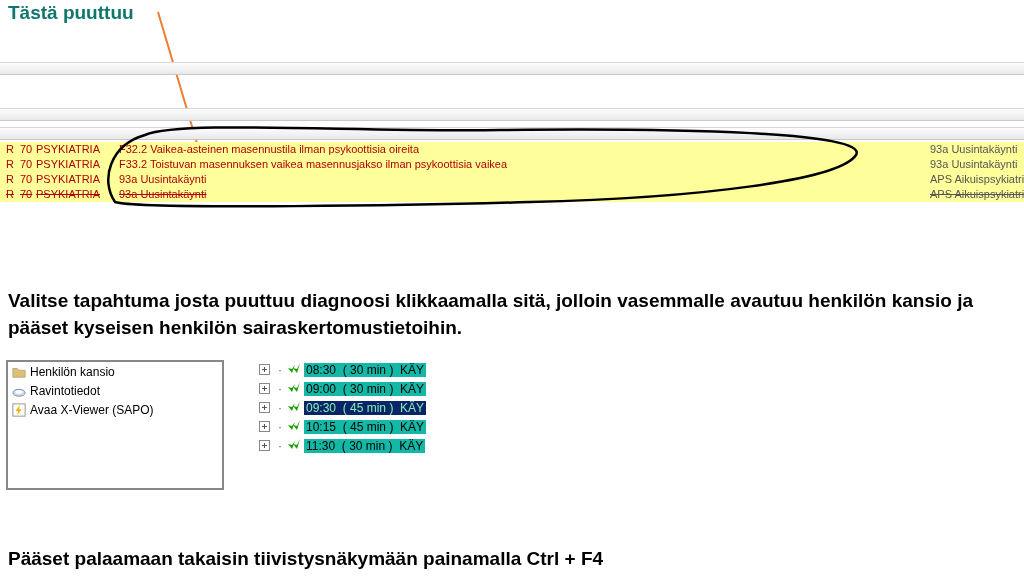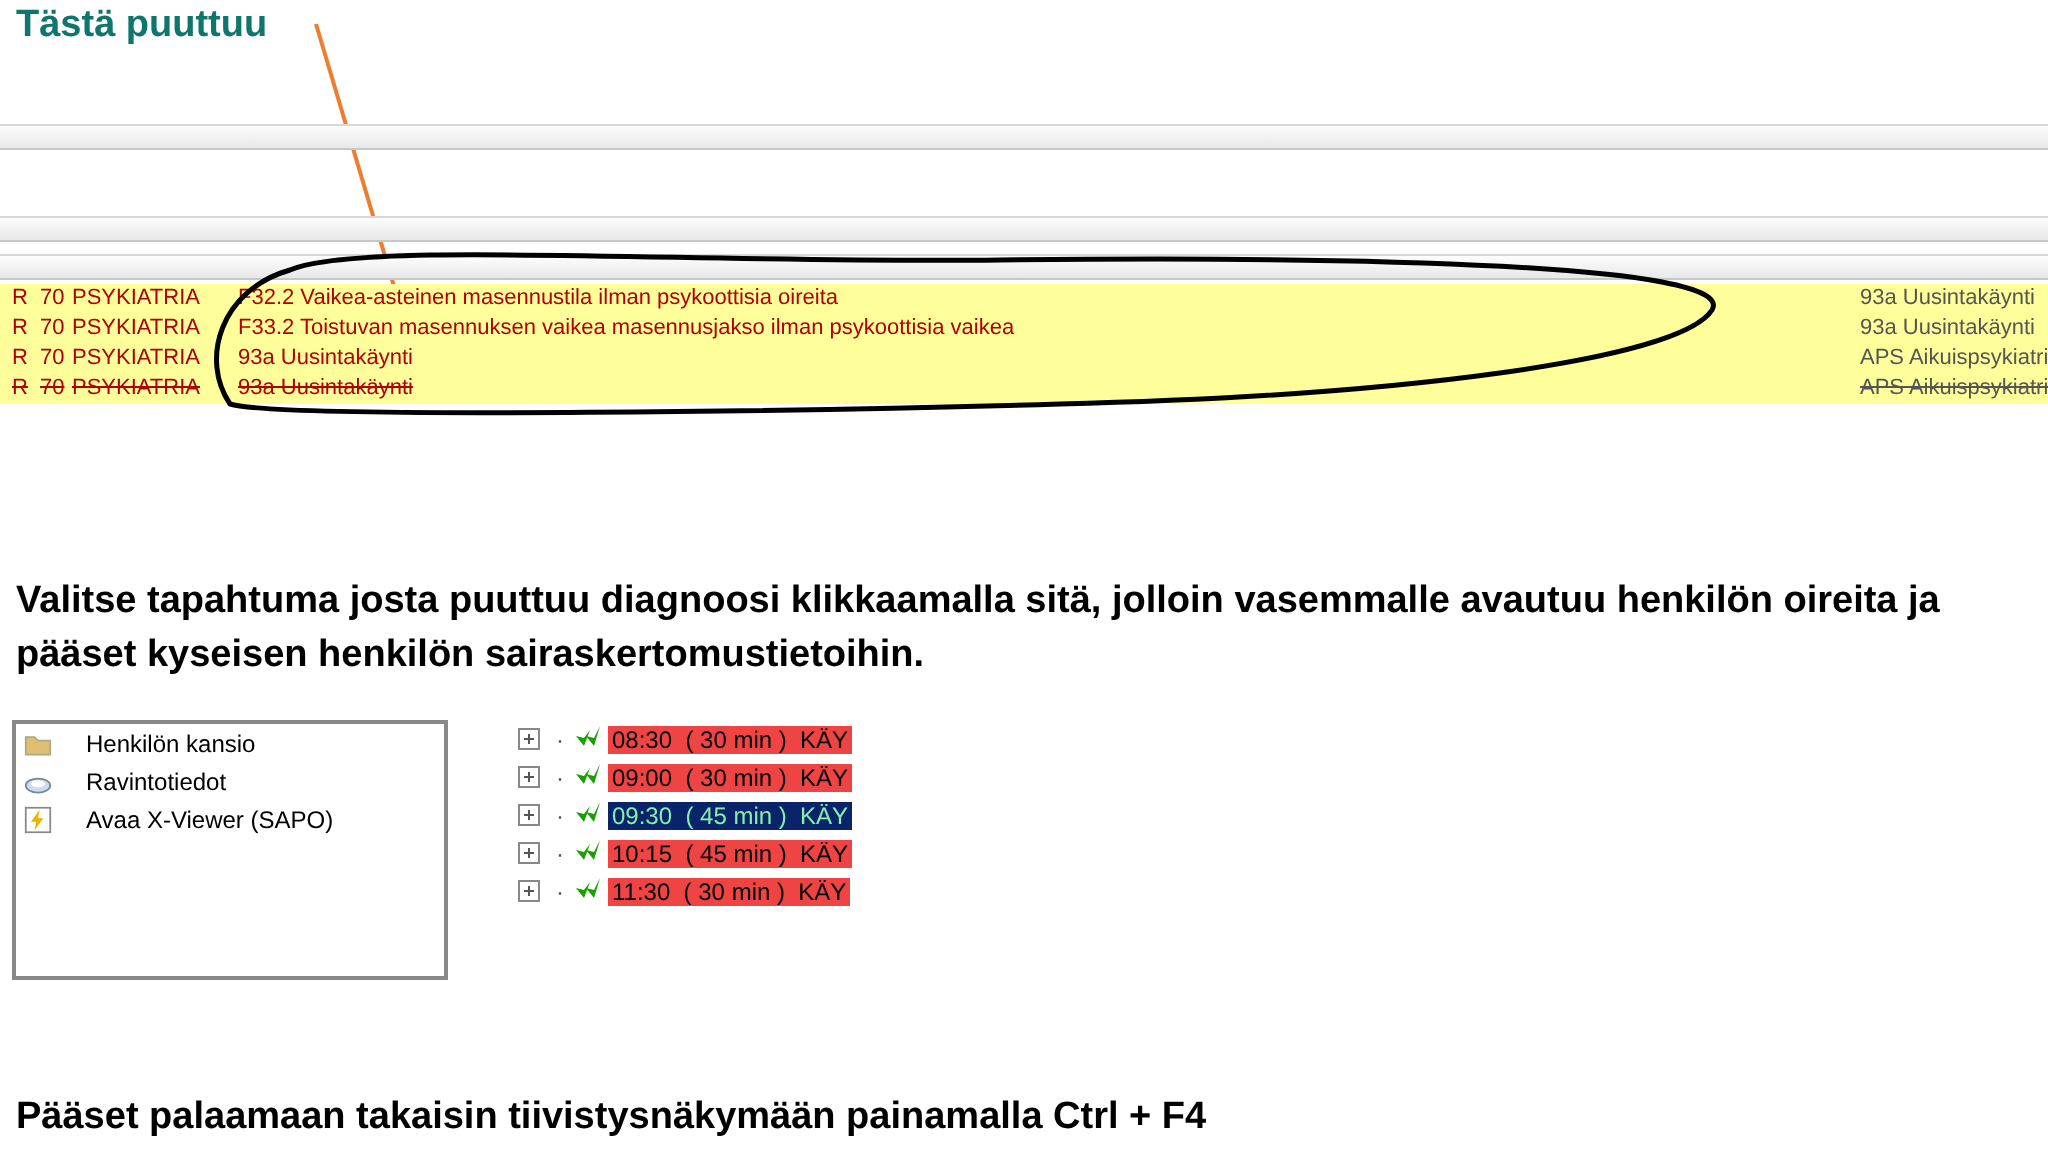--- a/index.html
+++ b/index.html
@@ -89,21 +89,21 @@
       height: 130px;
       border: 2px solid #888;
       background: #fff;
       font-size: 12px;
     }
     .tree-item {
       display: flex;
       align-items: center;
       height: 19px;
       padding-left: 4px;
-      gap: 17px;
+      gap: 4px;
     }
     .tree-icon {
       width: 14px;
       height: 14px;
       display: inline-block;
       flex-shrink: 0;
     }
 
     .appt-panel {
       position: absolute;
@@ -132,21 +132,21 @@
     .plus-box::before, .plus-box::after {
       content: '';
       position: absolute;
       background: #555;
     }
     .plus-box::before { left: 2px; right: 2px; top: 4px; height: 1px; }
     .plus-box::after  { top: 2px; bottom: 2px; left: 4px; width: 1px; }
     .dot-sep { width: 8px; display: inline-block; text-align: center; color: #555; }
     .check-svg { width: 16px; height: 16px; }
     .appt-label {
-      background: #ef4444;
+      background: #14b8a6;
       padding: 0 2px;
     }
     .appt-label.sel {
       background: #0a246a;
       color: #86efac;
     }
 
     .instr2 { top: 545px; text-align: center; }
   </style>
 </head>
@@ -191,21 +191,21 @@
       <span class="c3 strike">PSYKIATRIA</span>
       <span class="c4 strike">93a Uusintakäynti</span>
       <span class="c5 strike">APS Aikuispsykiatria </span>
     </div>
   </div>
 
 <svg class="circle-svg" viewBox="0 0 780 120">
   <path d="M45,25 C10,35 0,70 15,92 C40,100 330,95 430,92 C600,88 740,70 756,45 C770,22 580,18 400,20 C250,22 80,10 45,25 Z" fill="none" stroke="#000" stroke-width="2.5" stroke-linejoin="round"></path>
 </svg>
 
-<div class="instruction instr1">Valitse tapahtuma josta puuttuu diagnoosi klikkaamalla sitä, jolloin vasemmalle avautuu henkilön oireita ja pääset kyseisen henkilön sairaskertomustietoihin.</div>
+<div class="instruction instr1">Valitse tapahtuma josta puuttuu diagnoosi klikkaamalla sitä, jolloin vasemmalle avautuu henkilön kansio ja pääset kyseisen henkilön sairaskertomustietoihin.</div>
 
 <div class="tree-panel" id="tree">
     <div class="tree-item">
       <span class="tree-icon"><svg viewBox="0 0 16 16">
           <path fill="#e0c070" stroke="#aa8" d="M1 4h5l2 2h7v8H1z"></path>
         </svg></span>
       <span>Henkilön kansio</span>
     </div>
     <div class="tree-item">
       <span class="tree-icon"><svg viewBox="0 0 16 16">

